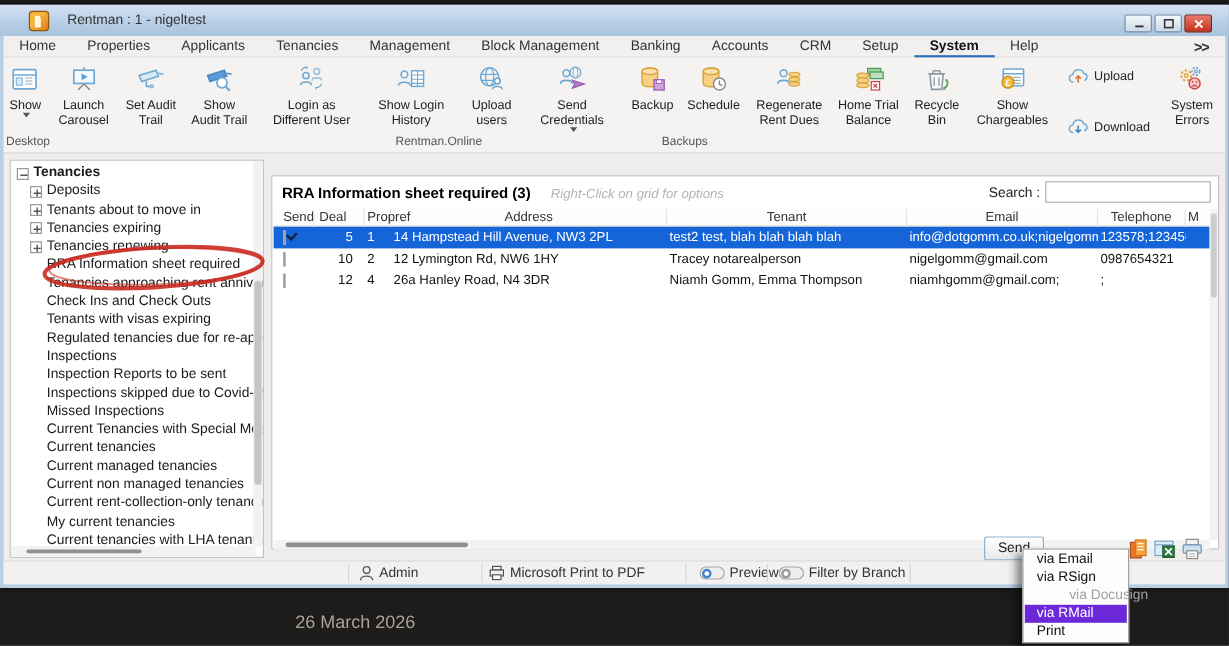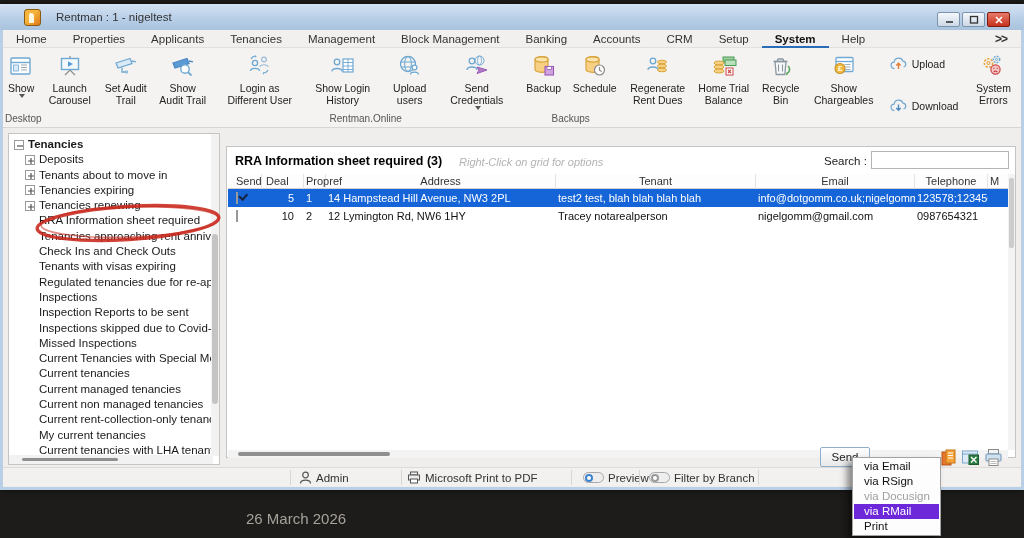--- a/index.html
+++ b/index.html
@@ -108,21 +108,21 @@
   .sb-item { position:absolute; top:0; height:19px; display:flex; align-items:center; gap:4px; }
   .toggle { width:21px; height:11px; border:1px solid #a8a8a8; border-radius:6px; background:#eee; position:relative; }
   .toggle .knob { position:absolute; left:1px; top:0.5px; width:8px; height:8px; border-radius:50%;
     background:#fff; border:2px solid #9a9a9a; }
   .toggle.on .knob { border-color:#3f83cf; }
 
   
   #send-menu { left:852px; top:457px; width:89px; background:#fdfdfd; border:1px solid #a3a3a3;
     box-shadow:-5px 5px 7px rgba(0,0,0,.45); z-index:60; padding:1px; }
   .sm-item { height:15px; line-height:15px; font-size:11.5px; color:#111; padding-left:10px; white-space:nowrap;}
-  .sm-item.disabled { color:#a0a0a0; }
+  .sm-item.disabled { color:#a0a0a0;margin-left:27px; }
   .sm-item.highlight { background:#6d28d9; color:#fff; }
 
   
   #annotation { left:32px; top:200px; z-index:40; pointer-events:none; }
 
   svg { overflow:visible; }
 </style>
 </head>
 <body>
 
@@ -532,20 +532,30 @@
       <div class="gcell"><span class="cb"></span></div>
       <div class="gcell c-deal">10</div>
       <div class="gcell">2</div>
       <div class="gcell">12 Lymington Rd, NW6 1HY</div>
       <div class="gcell">Tracey notarealperson</div>
       <div class="gcell">nigelgomm@gmail.com</div>
       <div class="gcell">0987654321</div>
       <div class="gcell"></div>
     </div>
 
+    <div class="grow">
+      <div class="gcell"><span class="cb"></span></div>
+      <div class="gcell c-deal">12</div>
+      <div class="gcell">4</div>
+      <div class="gcell">26a Hanley Road, N4 3DR</div>
+      <div class="gcell">Niamh Gomm, Emma Thompson</div>
+      <div class="gcell">niamhgomm@gmail.com;</div>
+      <div class="gcell">;</div>
+      <div class="gcell"></div>
+    </div>
   </div>
 
   <div id="grid-vscroll" class="abs">
       <div id="grid-vthumb"></div>
     </div>
   <div id="grid-hscroll" class="abs">
       <div id="grid-hthumb"></div>
     </div>
 </div>
 

